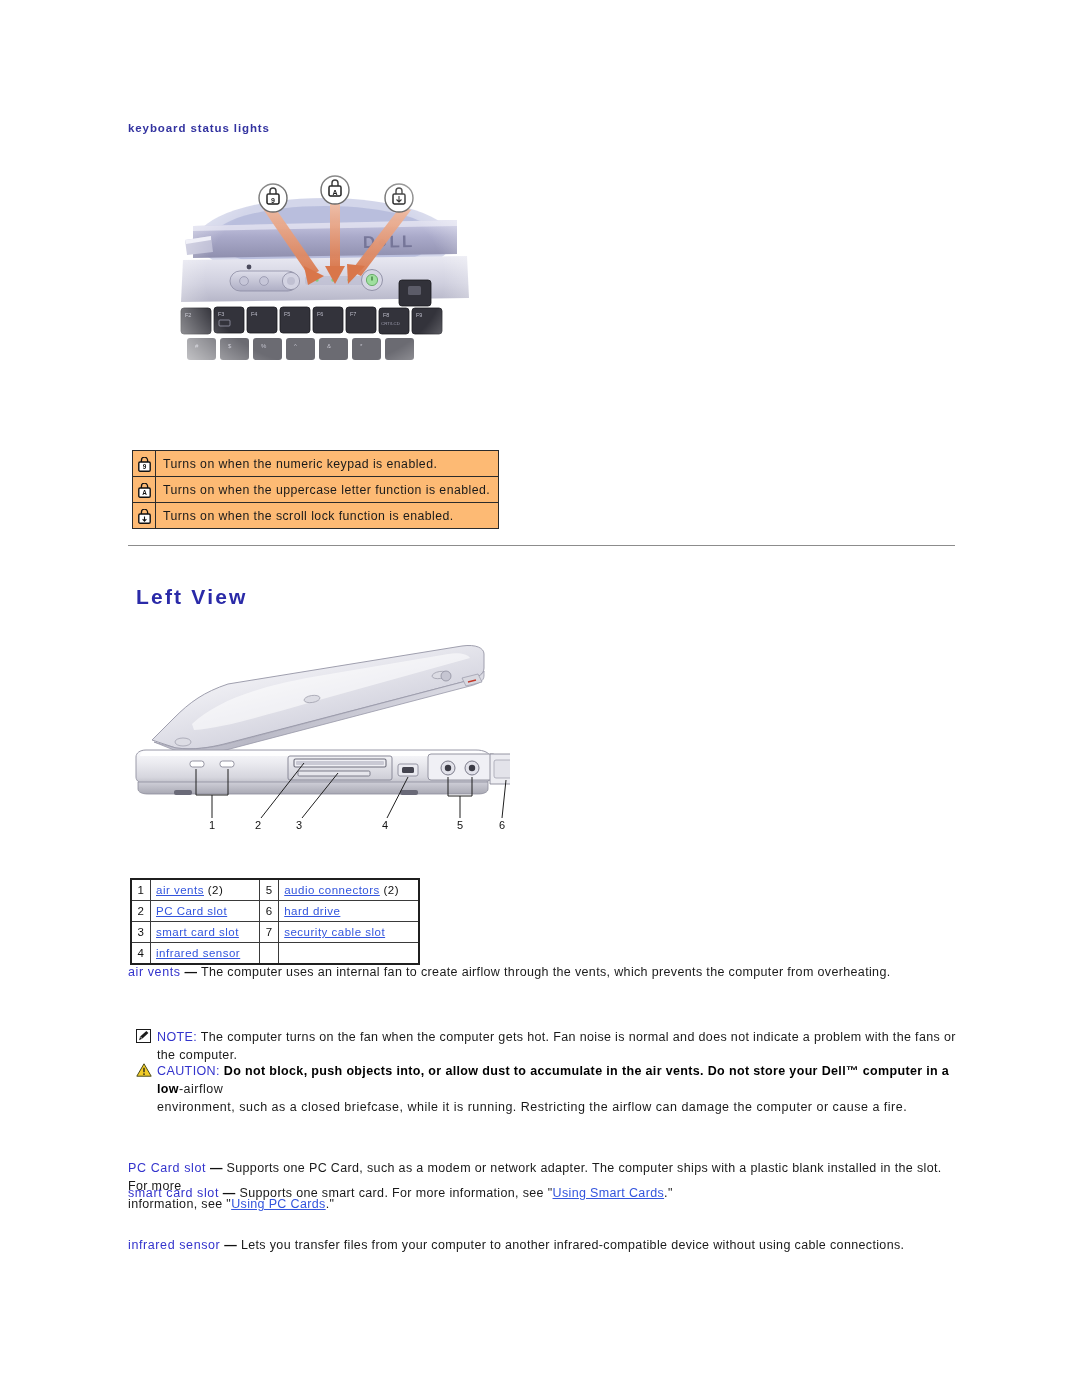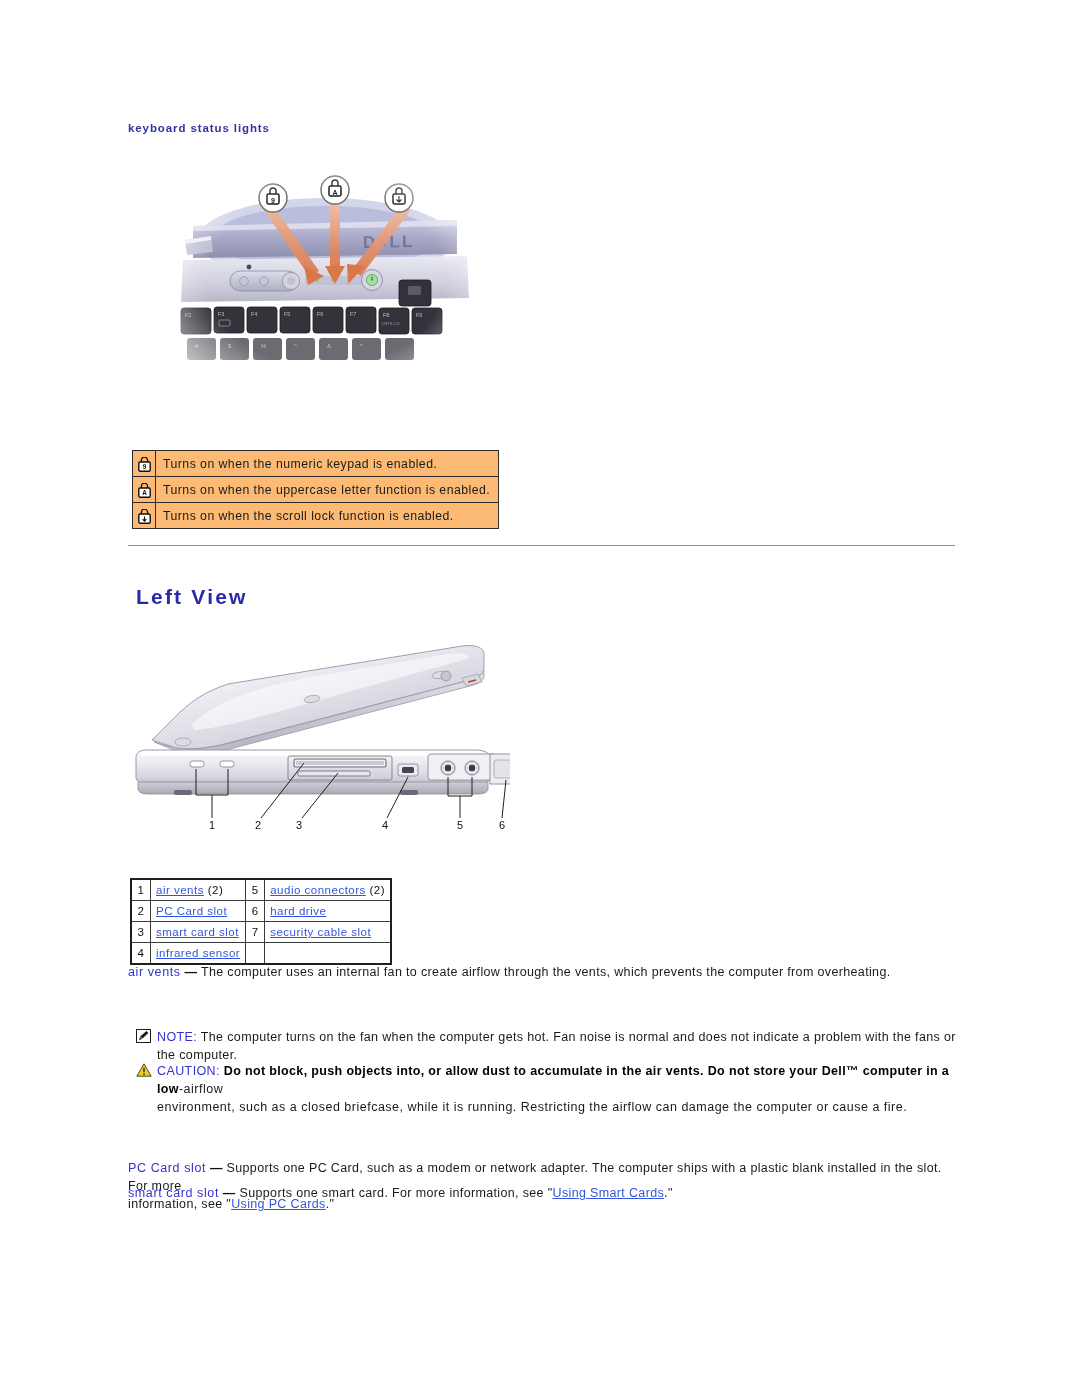--- a/index.html
+++ b/index.html
@@ -120,21 +120,21 @@
     top: 878px;
     border-collapse: collapse;
     background: #fff;
     border: 2px solid #1f1f1f;
   }
   .callout-table td {
     border: 1px solid #3a3a3a;
     font-size: 11.5px;
     letter-spacing: 0.5px;
     height: 18px;
-    padding: 1px 5px 1px 5px;
+    padding: 1px 19px 1px 5px;
     white-space: nowrap;
     vertical-align: middle;
   }
   .callout-table td.num {
     width: 10px;
     text-align: center;
     padding: 1px 4px;
     color: #111;
   }
   .callout-table td.lbl {
@@ -598,14 +598,19 @@
     <span>Supports one PC Card, such as a modem or network adapter. The computer ships with a plastic blank installed in the slot. For more</span><br>
     <span>information, see "</span><a href="#" class="link">Using PC Cards</a><span>."</span>
   </div>
 
   <div class="para p-smartcard body-text">
     <span class="term">smart card slot</span>
     <span class="dash">—</span>
     <span>Supports one smart card. For more information, see "</span><a href="#" class="link">Using Smart Cards</a><span>."</span>
   </div>
 
+  <div class="para p-infrared body-text">
+    <span class="term">infrared sensor</span>
+    <span class="dash">—</span>
+    <span>Lets you transfer files from your computer to another infrared-compatible device without using cable connections.</span>
+  </div>
 
 </div>
 
 </body></html>

